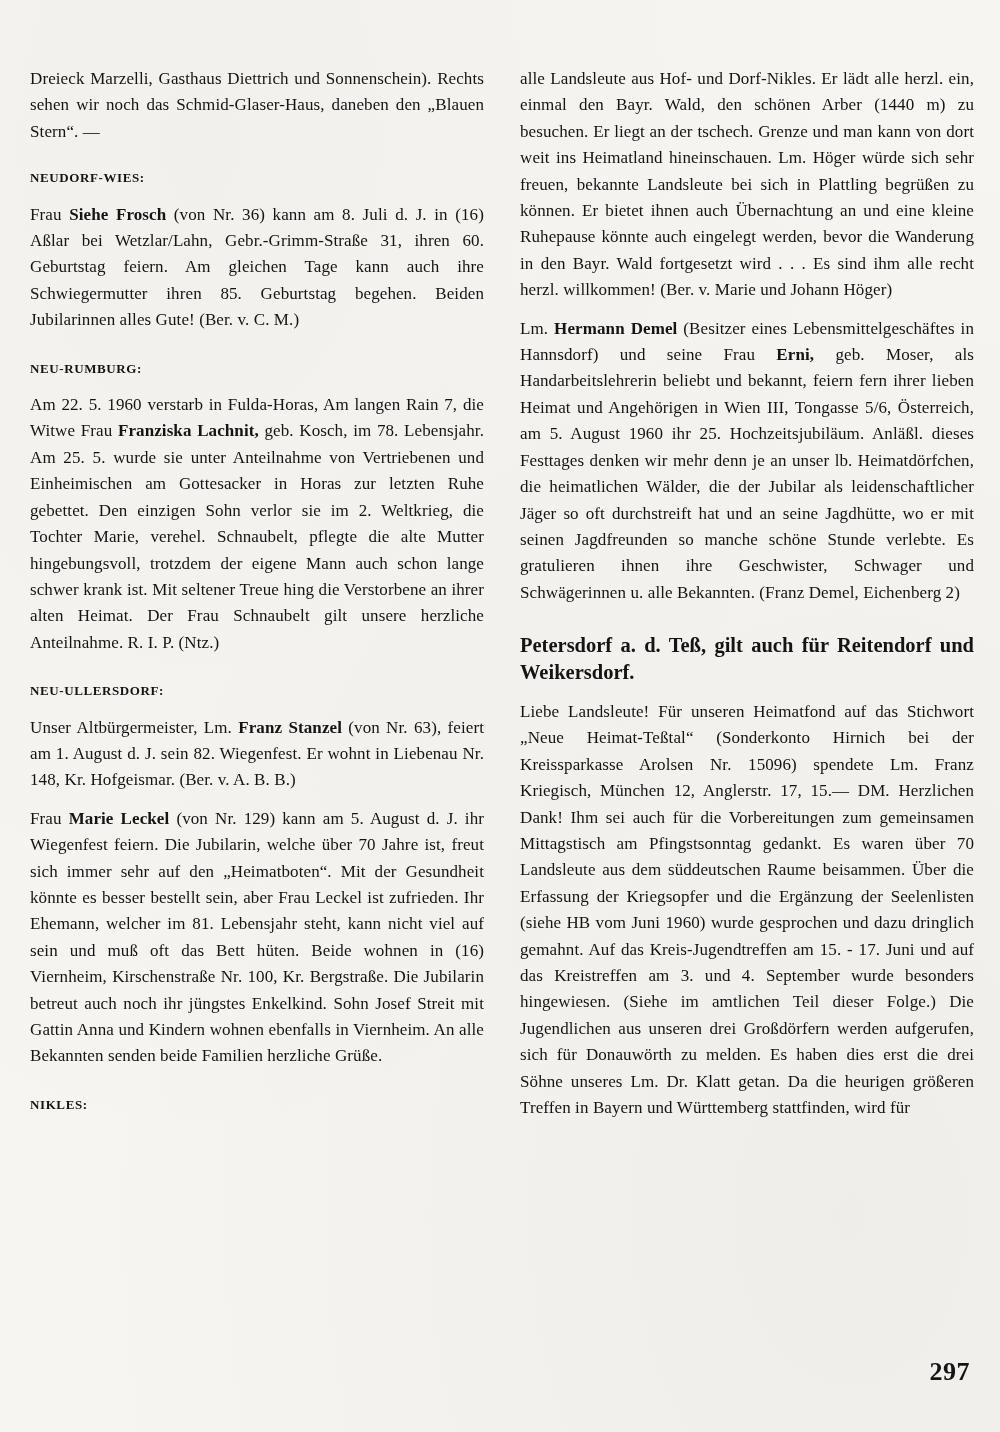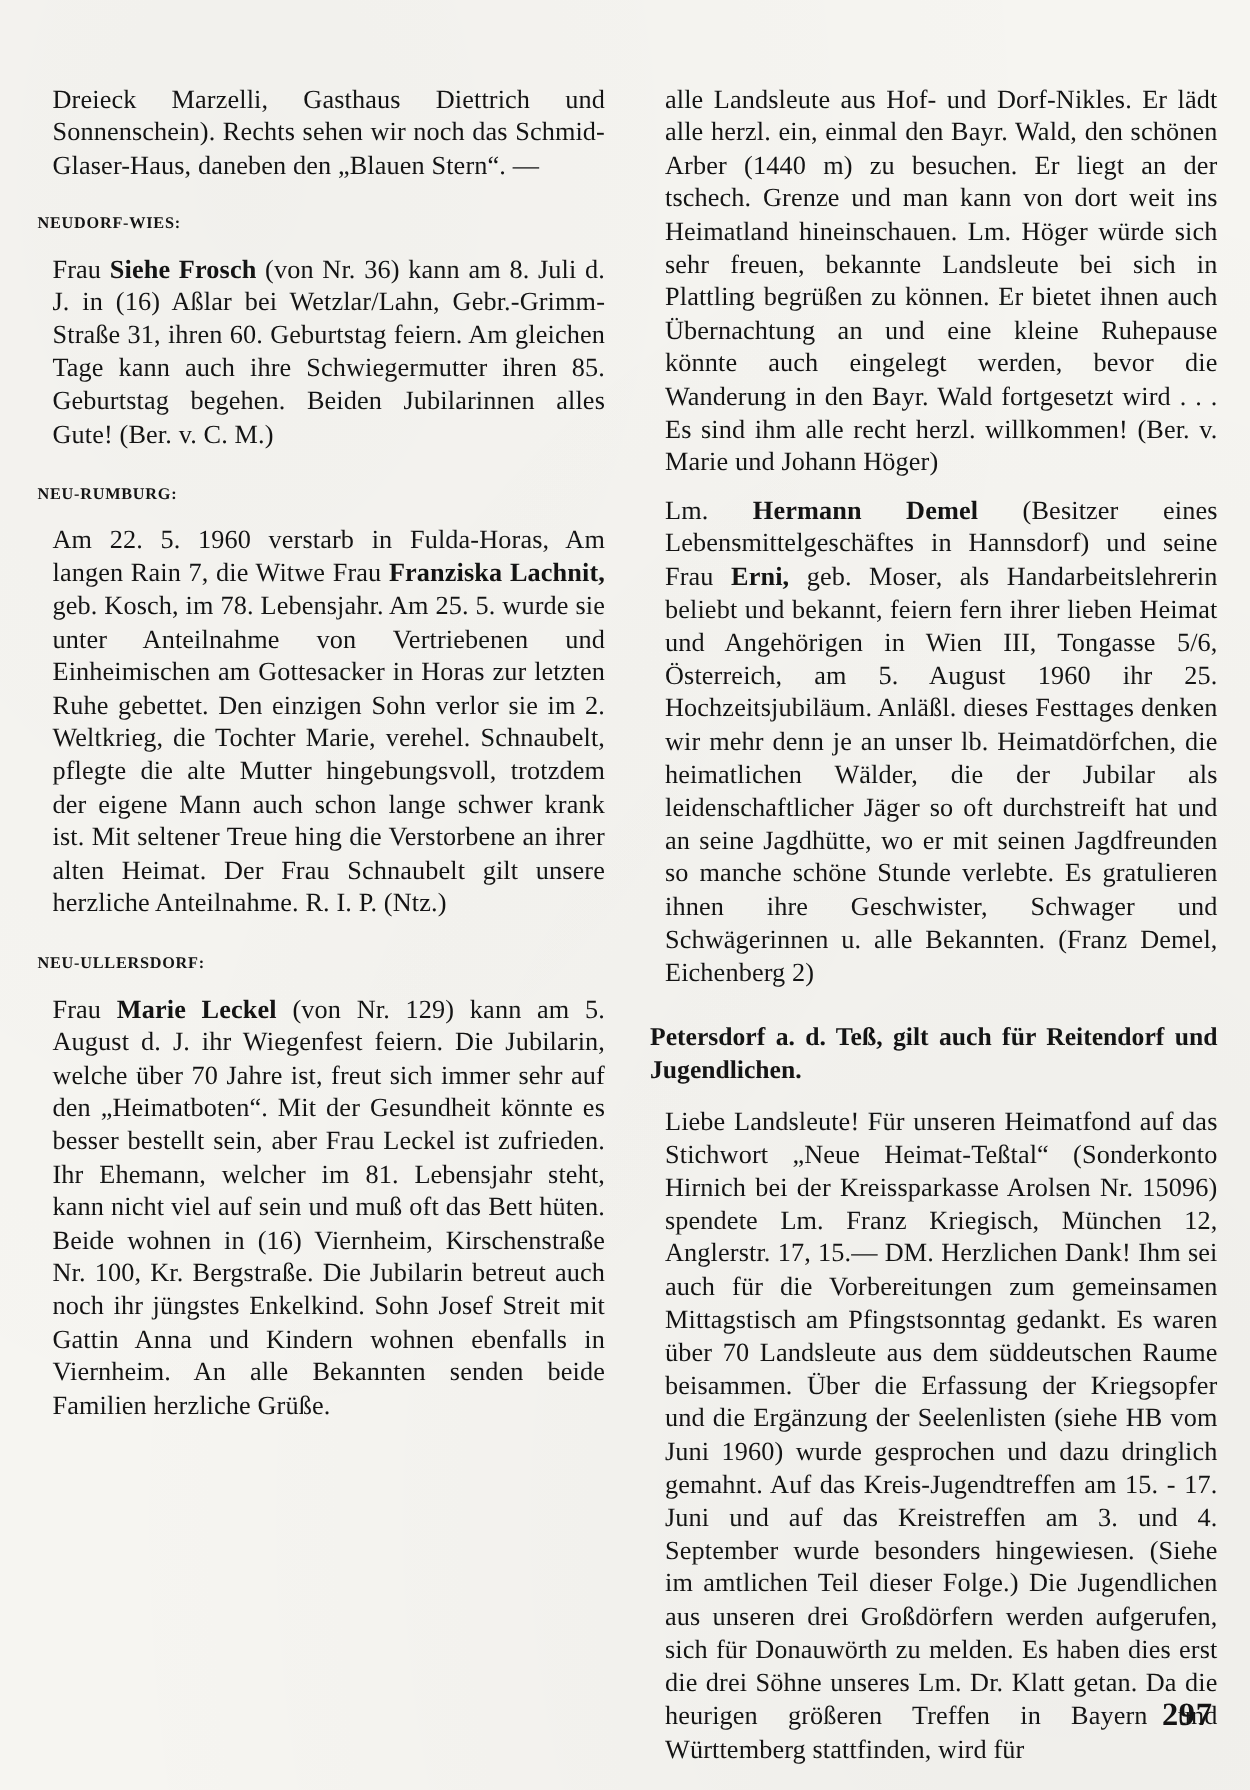--- a/index.html
+++ b/index.html
@@ -35,22 +35,22 @@
     left: 30px;
     top: 66px;
     width: 944px;
     display: flex;
     gap: 36px;
   }
   .col {
     width: 454px;
   }
   p.par {
-    margin: 0 0 0 12px;
-    font-size: 21px;
+    margin: 0 0 0 0;
+    font-size: 17px;
     line-height: 26.4px;
     text-align: justify;
     text-justify: inter-word;
     hyphens: manual;
     letter-spacing: 0.1px;
   }
   p.par + p.par {
     margin-top: 12px;
   }
   .heading {
@@ -96,34 +96,36 @@
       <div class="heading first">NEUDORF-WIES:</div>
 
       <p class="par"><span>Frau </span><b class="name">Siehe Frosch</b><span> (von Nr. 36) kann am 8. Juli d. J. in (16) Aßlar bei Wetzlar/Lahn, Gebr.-Grimm-Straße 31, ihren 60. Geburtstag feiern. Am gleichen Tage kann auch ihre Schwiegermutter ihren 85. Geburtstag begehen. Beiden Jubilarinnen alles Gute! (Ber. v. C. M.)</span></p>
 
       <div class="heading">NEU-RUMBURG:</div>
 
       <p class="par"><span>Am 22. 5. 1960 verstarb in Fulda-Horas, Am langen Rain 7, die Witwe Frau </span><b class="name">Franziska Lachnit,</b><span> geb. Kosch, im 78. Lebensjahr. Am 25. 5. wurde sie unter Anteilnahme von Vertriebenen und Einheimischen am Gottesacker in Horas zur letzten Ruhe gebettet. Den einzigen Sohn verlor sie im 2. Weltkrieg, die Tochter Marie, verehel. Schnaubelt, pflegte die alte Mutter hingebungsvoll, trotzdem der eigene Mann auch schon lange schwer krank ist. Mit seltener Treue hing die Verstorbene an ihrer alten Heimat. Der Frau Schnaubelt gilt unsere herzliche Anteilnahme. R. I. P. (Ntz.)</span></p>
 
       <div class="heading">NEU-ULLERSDORF:</div>
 
+      <p class="par"><span>Unser Altbürgermeister, Lm. </span><b class="name">Franz Stanzel</b><span> (von Nr. 63), feiert am 1. August d. J. sein 82. Wiegenfest. Er wohnt in Liebenau Nr. 148, Kr. Hofgeismar. (Ber. v. A. B. B.)</span></p>
 
       <p class="par"><span>Frau </span><b class="name">Marie Leckel</b><span> (von Nr. 129) kann am 5. August d. J. ihr Wiegenfest feiern. Die Jubilarin, welche über 70 Jahre ist, freut sich immer sehr auf den „Heimatboten“. Mit der Gesundheit könnte es besser bestellt sein, aber Frau Leckel ist zufrieden. Ihr Ehemann, welcher im 81. Lebensjahr steht, kann nicht viel auf sein und muß oft das Bett hüten. Beide wohnen in (16) Viernheim, Kirschenstraße Nr. 100, Kr. Bergstraße. Die Jubilarin betreut auch noch ihr jüngstes Enkelkind. Sohn Josef Streit mit Gattin Anna und Kindern wohnen ebenfalls in Viernheim. An alle Bekannten senden beide Familien herzliche Grüße.</span></p>
 
+      <div class="heading">NIKLES:</div>
 
 
     </div>
 
     <div class="col">
 
       <p class="par">alle Landsleute aus Hof- und Dorf-Nikles. Er lädt alle herzl. ein, einmal den Bayr. Wald, den schönen Arber (1440 m) zu besuchen. Er liegt an der tschech. Grenze und man kann von dort weit ins Heimatland hineinschauen. Lm. Höger würde sich sehr freuen, bekannte Landsleute bei sich in Plattling begrüßen zu können. Er bietet ihnen auch Übernachtung an und eine kleine Ruhepause könnte auch eingelegt werden, bevor die Wanderung in den Bayr. Wald fortgesetzt wird . . . Es sind ihm alle recht herzl. willkommen! (Ber. v. Marie und Johann Höger)</p>
 
       <p class="par"><span>Lm. </span><b class="name">Hermann Demel</b><span> (Besitzer eines Lebensmittelgeschäftes in Hannsdorf) und seine Frau </span><b class="name">Erni,</b><span> geb. Moser, als Handarbeitslehrerin beliebt und bekannt, feiern fern ihrer lieben Heimat und Angehörigen in Wien III, Tongasse 5/6, Österreich, am 5. August 1960 ihr 25. Hochzeitsjubiläum. Anläßl. dieses Festtages denken wir mehr denn je an unser lb. Heimatdörfchen, die heimatlichen Wälder, die der Jubilar als leidenschaftlicher Jäger so oft durchstreift hat und an seine Jagdhütte, wo er mit seinen Jagdfreunden so manche schöne Stunde verlebte. Es gratulieren ihnen ihre Geschwister, Schwager und Schwägerinnen u. alle Bekannten. (Franz Demel, Eichenberg 2)</span></p>
 
-      <div class="subhead">Petersdorf a. d. Teß, gilt auch für Reitendorf und Jugendlichen.</div>
+      <div class="subhead">Petersdorf a. d. Teß, gilt auch für Reitendorf und Weikersdorf.</div>
 
       <p class="par">Liebe Landsleute! Für unseren Heimatfond auf das Stichwort „Neue Heimat-Teßtal“ (Sonderkonto Hirnich bei der Kreissparkasse Arolsen Nr. 15096) spendete Lm. Franz Kriegisch, München 12, Anglerstr. 17, 15.— DM. Herzlichen Dank! Ihm sei auch für die Vorbereitungen zum gemeinsamen Mittagstisch am Pfingstsonntag gedankt. Es waren über 70 Landsleute aus dem süddeutschen Raume beisammen. Über die Erfassung der Kriegsopfer und die Ergänzung der Seelenlisten (siehe HB vom Juni 1960) wurde gesprochen und dazu dringlich gemahnt. Auf das Kreis-Jugendtreffen am 15. - 17. Juni und auf das Kreistreffen am 3. und 4. September wurde besonders hingewiesen. (Siehe im amtlichen Teil dieser Folge.) Die Jugendlichen aus unseren drei Großdörfern werden aufgerufen, sich für Donauwörth zu melden. Es haben dies erst die drei Söhne unseres Lm. Dr. Klatt getan. Da die heurigen größeren Treffen in Bayern und Württemberg stattfinden, wird für</p>
 
     </div>
 
   </div>
 
   <div class="pageno">297</div>
 
 </div>

